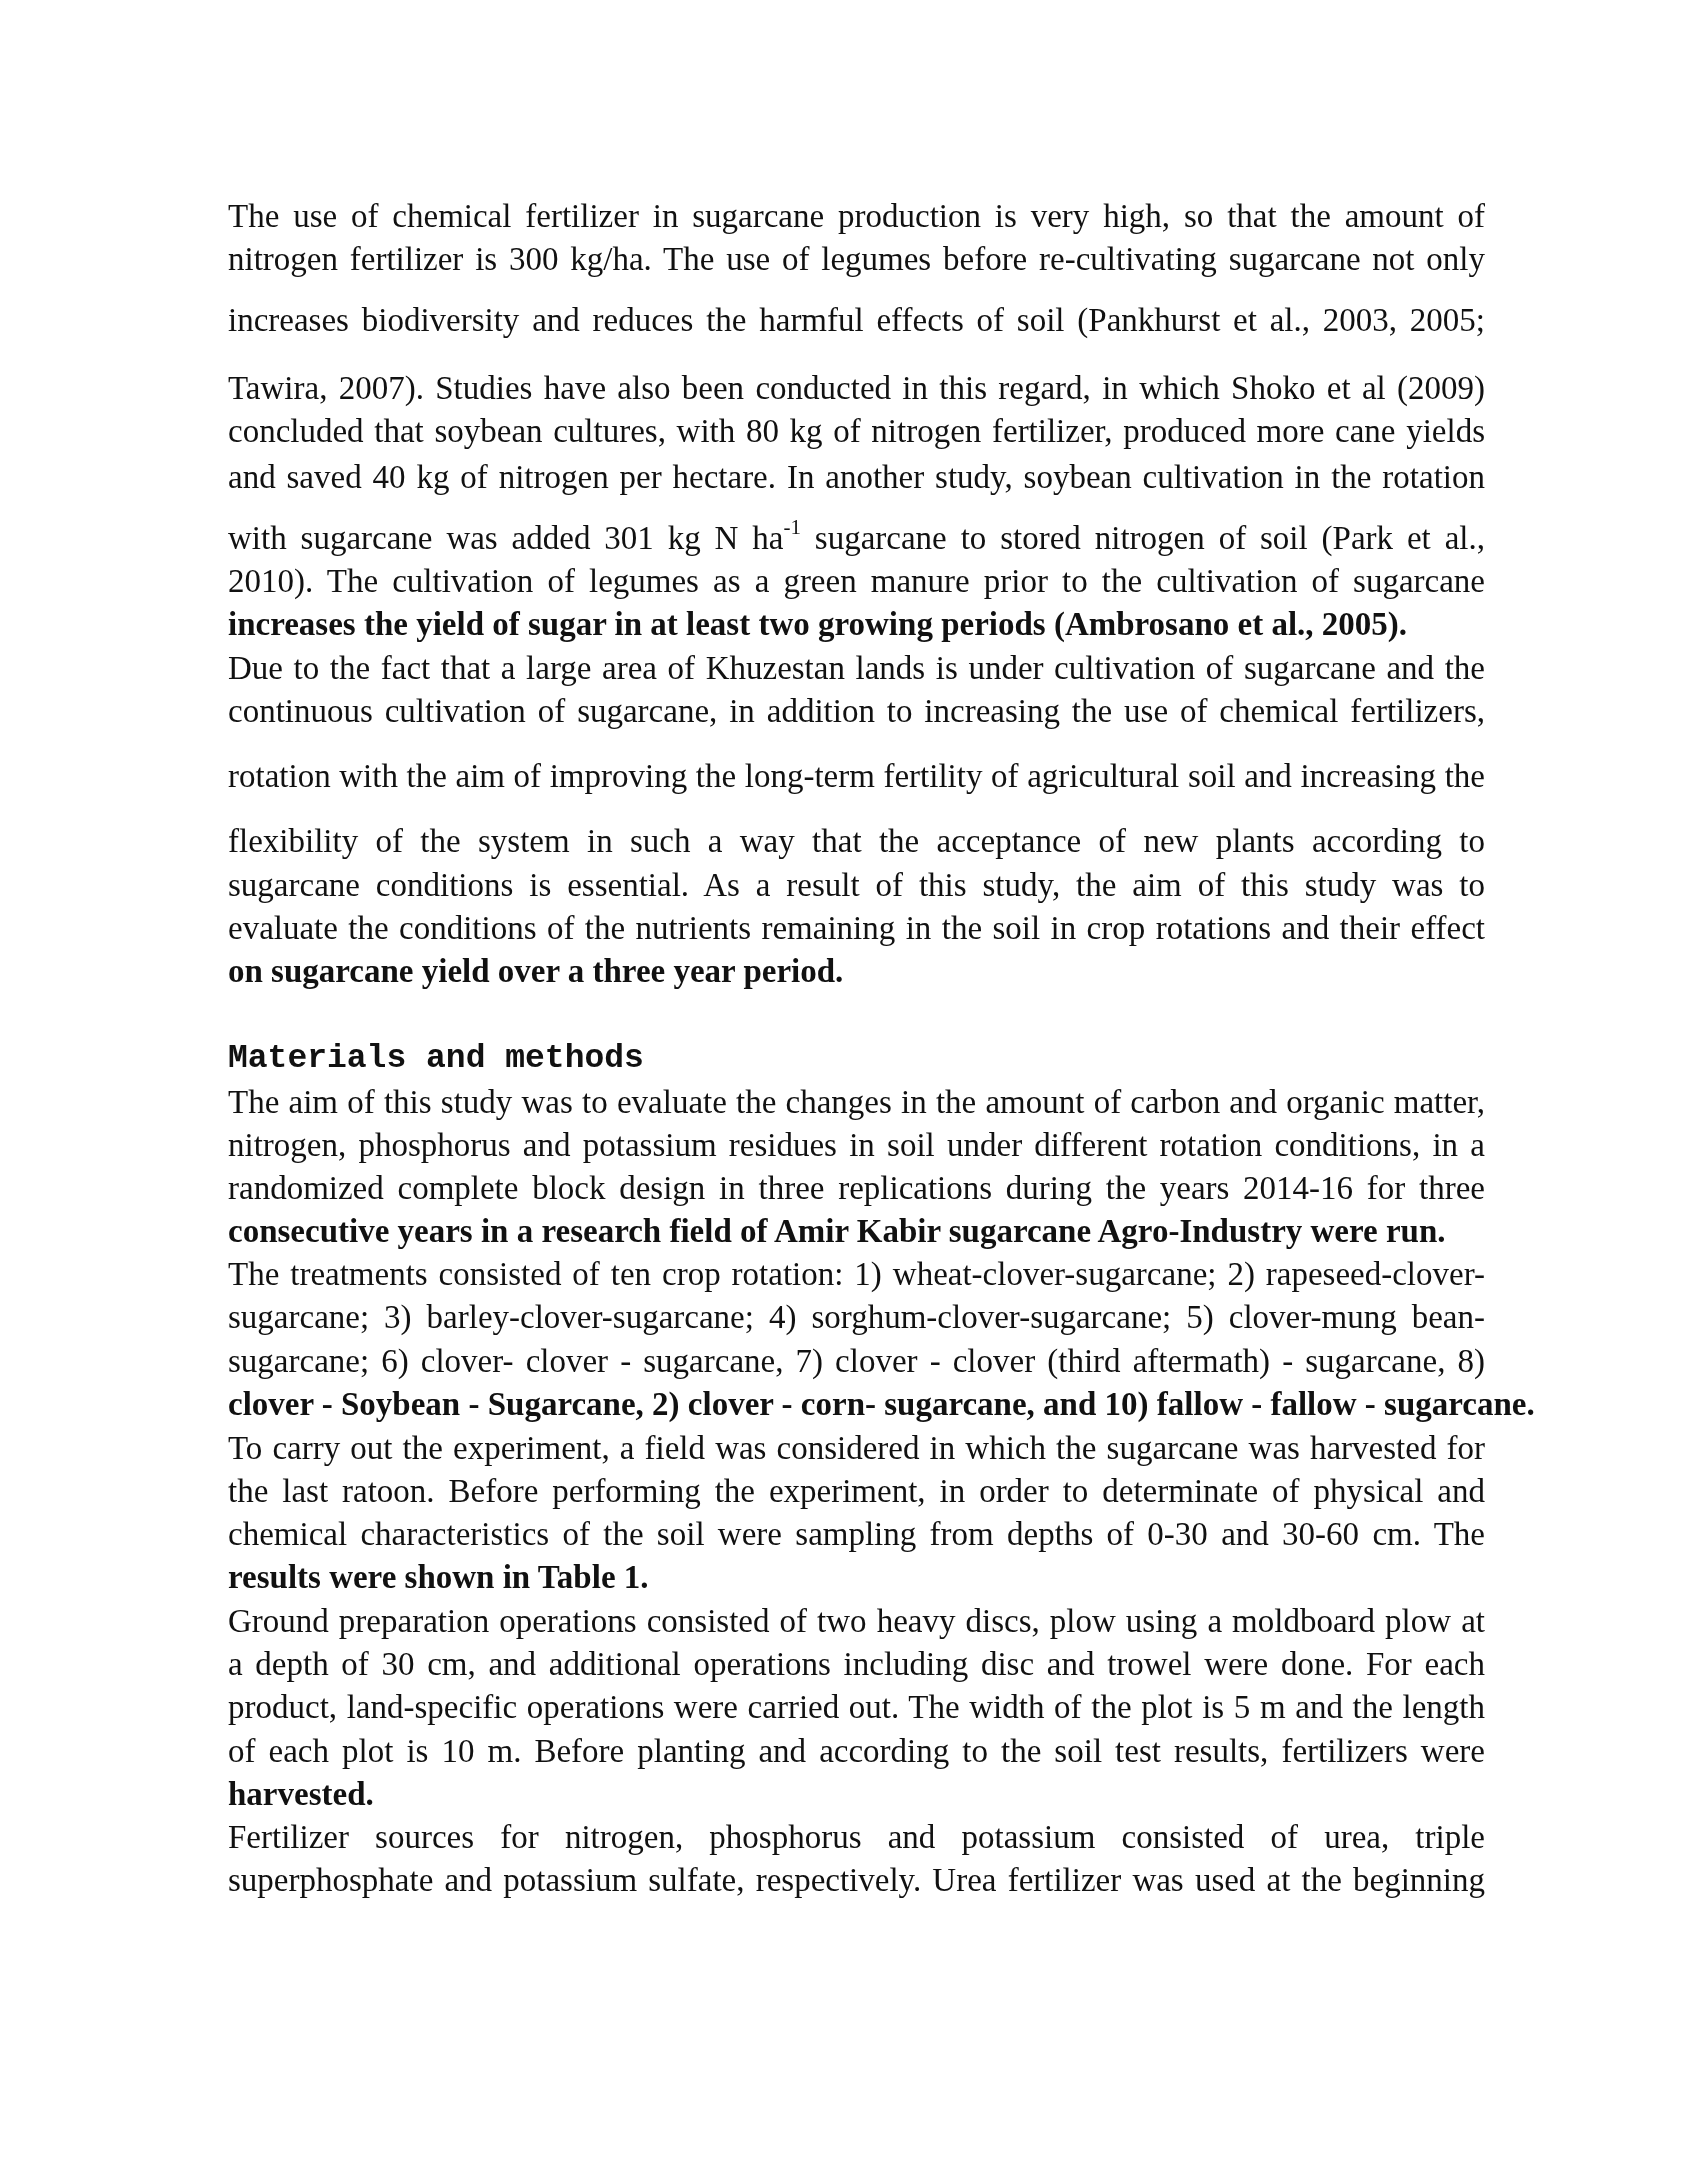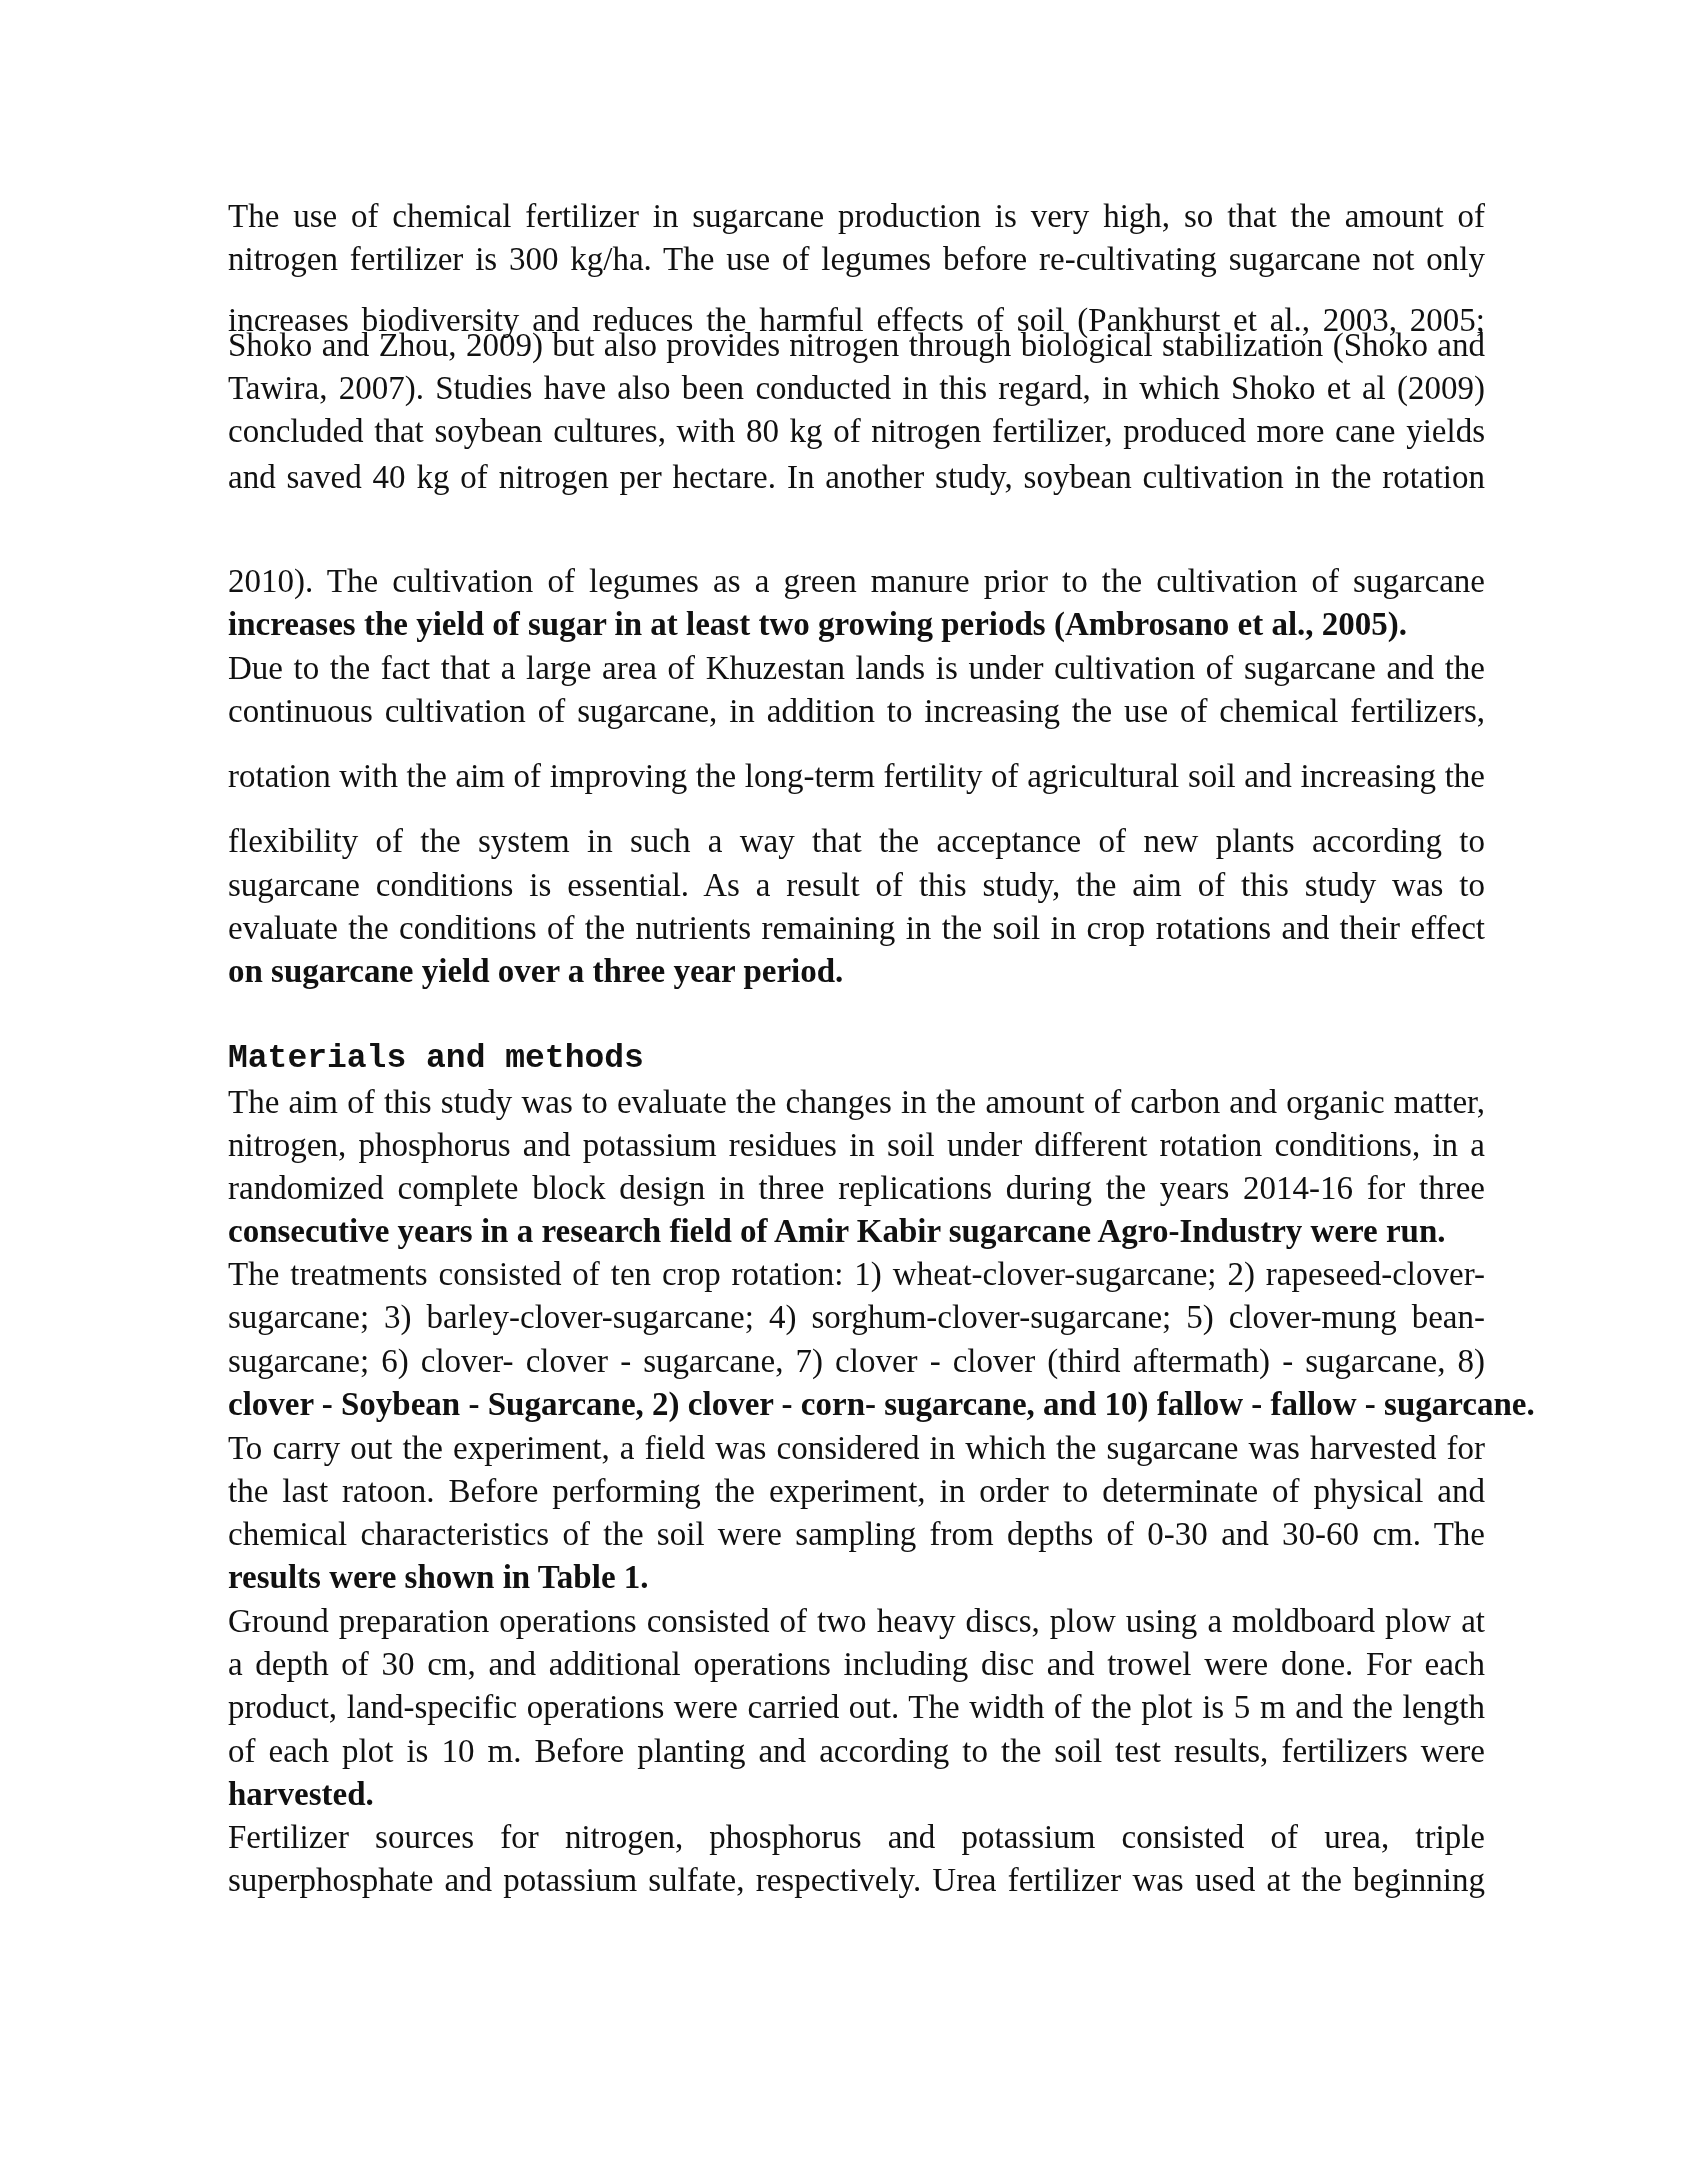--- a/index.html
+++ b/index.html
@@ -23,24 +23,26 @@
   sup { font-size: 21px; line-height: 0; position: relative; top: -2.6px; }
 </style>
 </head>
 <body>
 
 <div class="page">
 
   <div class="line" style="top:196px">The use of chemical fertilizer in sugarcane production is very high, so that the amount of</div>
   <div class="line" style="top:239px">nitrogen fertilizer is 300 kg/ha. The use of legumes before re-cultivating sugarcane not only</div>
   <div class="line" style="top:300px">increases biodiversity and reduces the harmful effects of soil (Pankhurst et al., 2003, 2005;</div>
-  <div class="line" style="top:325px">Shoko and Zhou, 2009) but also provides nitrogen through biological stabilization (Shoko and</div>
   <div class="line" style="top:368px">Tawira, 2007). Studies have also been conducted in this regard, in which Shoko et al (2009)</div>
   <div class="line" style="top:411px">concluded that soybean cultures, with 80 kg of nitrogen fertilizer, produced more cane yields</div>
   <div class="line" style="top:457px">and saved 40 kg of nitrogen per hectare. In another study, soybean cultivation in the rotation</div>
+  <div class="line" style="top:518px">
+    <span>with sugarcane was added 301 kg N ha</span><sup>-1</sup><span> sugarcane to stored nitrogen of soil (Park et al.,</span>
+  </div>
   <div class="line" style="top:561px">2010). The cultivation of legumes as a green manure prior to the cultivation of sugarcane</div>
   <div class="line last" style="top:604px">increases the yield of sugar in at least two growing periods (Ambrosano et al., 2005).</div>
 
   <div class="line" style="top:648px">Due to the fact that a large area of Khuzestan lands is under cultivation of sugarcane and the</div>
   <div class="line" style="top:691px">continuous cultivation of sugarcane, in addition to increasing the use of chemical fertilizers,</div>
   <div class="line" style="top:756px">rotation with the aim of improving the long-term fertility of agricultural soil and increasing the</div>
   <div class="line" style="top:821px">flexibility of the system in such a way that the acceptance of new plants according to</div>
   <div class="line" style="top:865px">sugarcane conditions is essential. As a result of this study, the aim of this study was to</div>
   <div class="line" style="top:908px">evaluate the conditions of the nutrients remaining in the soil in crop rotations and their effect</div>
   <div class="line last" style="top:951px">on sugarcane yield over a three year period.</div>

